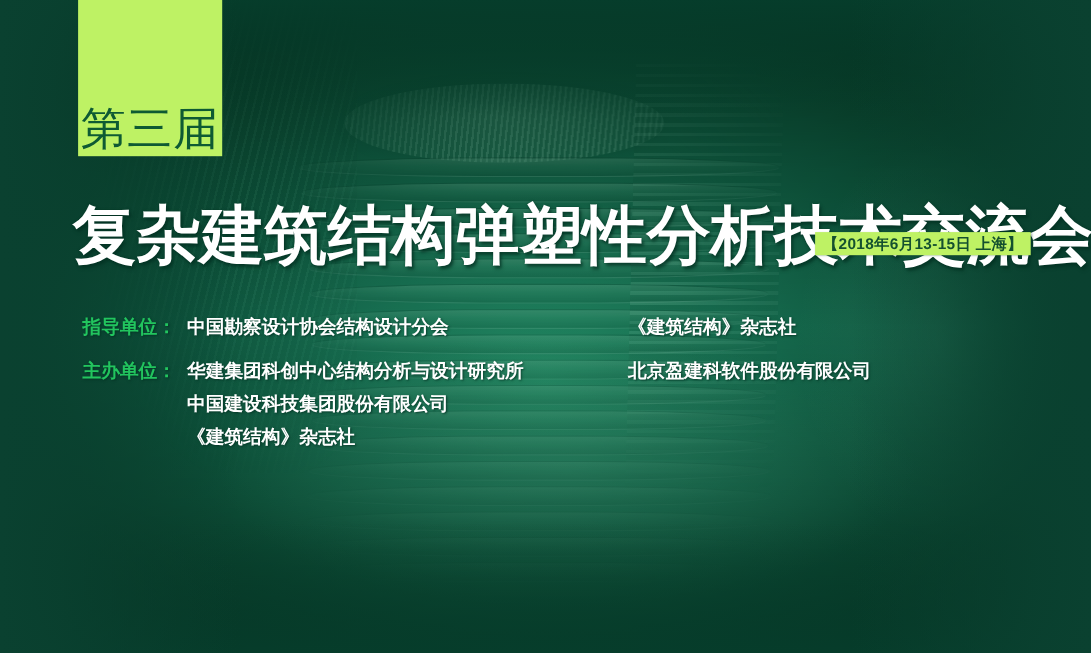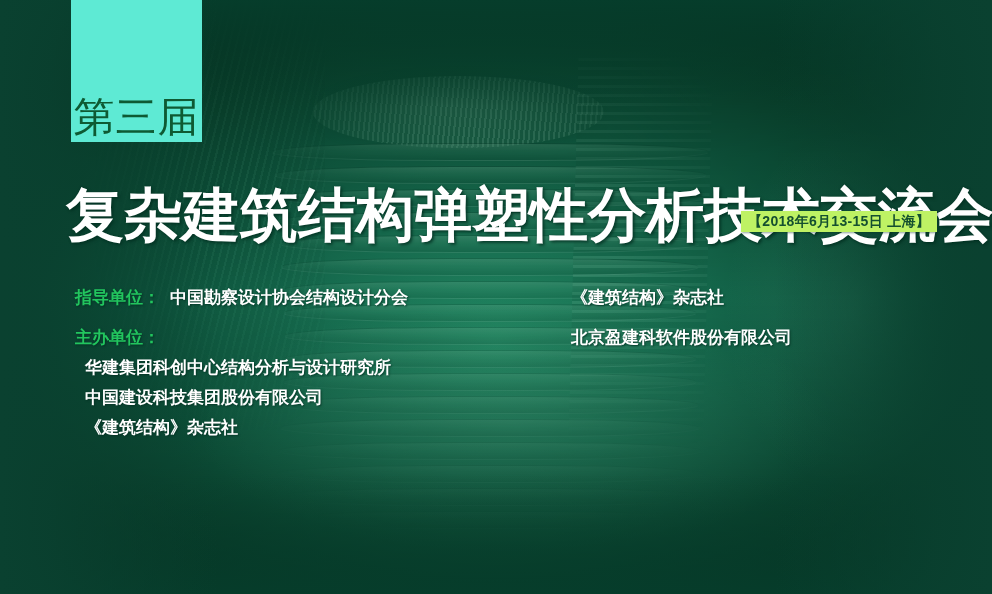--- a/index.html
+++ b/index.html
@@ -110,21 +110,21 @@
   }
 
   
   .content { position: absolute; inset: 0; }
 
   
   #edition-badge {
     position: absolute;
     left: 71px; top: 0;
     width: 131px; height: 142px;
-    background: #5eead4;
+    background: #bef264;
     display: flex;
     align-items: flex-end;
     justify-content: center;
     padding-bottom: 4px;
     box-sizing: border-box;
   }
   #edition-badge .edition-text {
     font-family: "DejaVu Serif", "Liberation Serif", serif;
     font-size: 41px;
     line-height: 1;
@@ -162,21 +162,21 @@
     letter-spacing: .3px;
     box-shadow: 1px 1px 2px rgba(4,50,36,.45);
   }
 
   
   .org-col { position: absolute; }
   #org-left  { left: 75px;  top: 283px; }
   #org-right { left: 561px; top: 283px; }
 
   .org-group { display: flex; margin-bottom: 10px; }
-  .org-group:last-child { margin-bottom: 2px; flex-direction: column; }
+  .org-group:last-child { margin-bottom: 2px; }
   .org-label {
     flex: 0 0 auto;
     font-size: 17px;
     font-weight: bold;
     color: #22c55e;
     line-height: 30px;
     white-space: nowrap;
     text-shadow: 1px 1px 2px rgba(4,48,34,.8);
   }
   .org-values { margin-left: 10px; }

